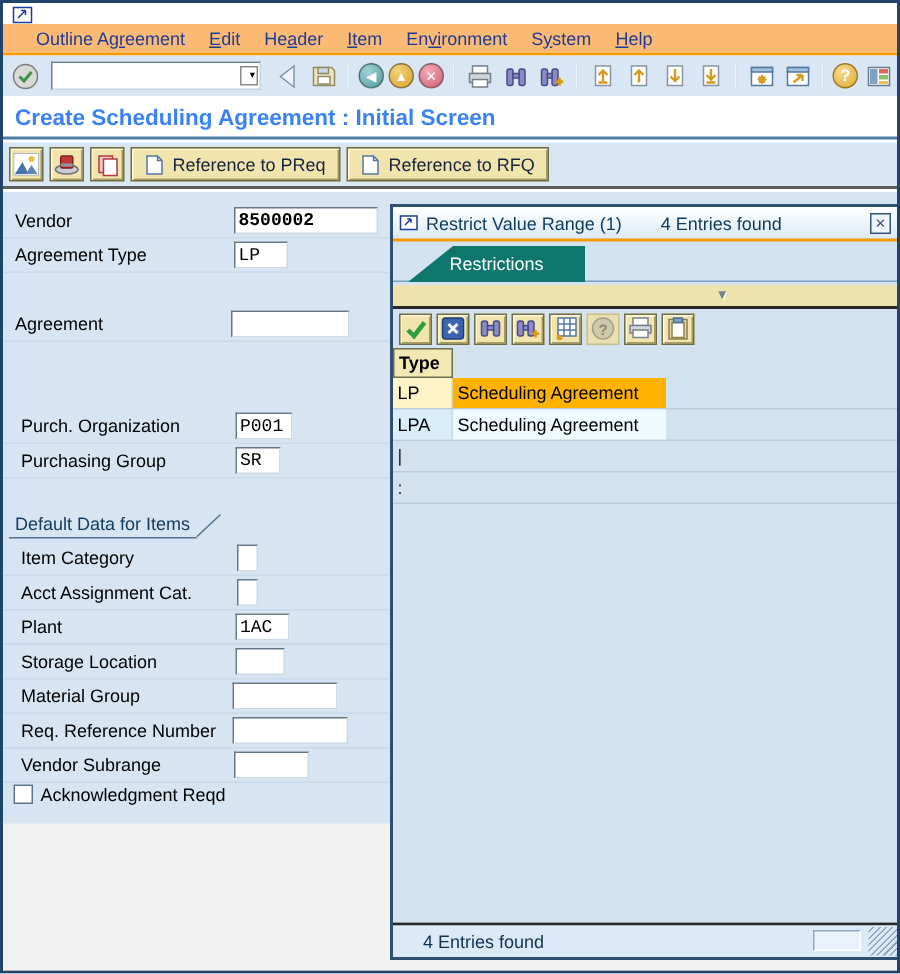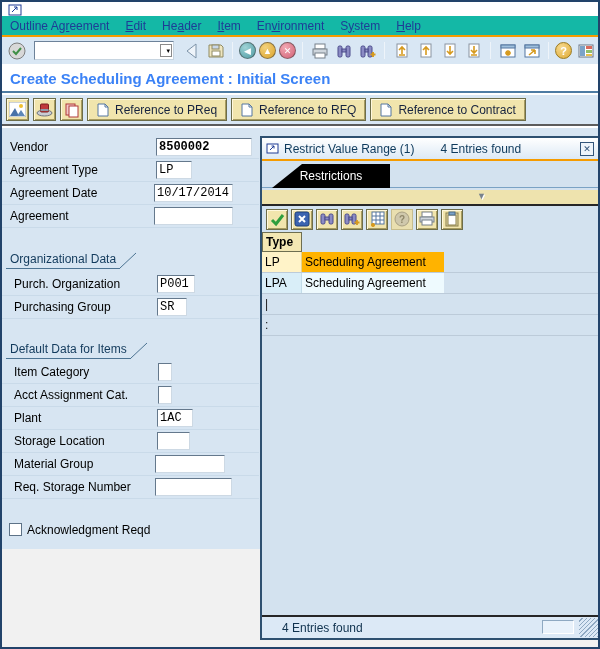--- a/index.html
+++ b/index.html
@@ -5,22 +5,22 @@
   * { margin:0; padding:0; box-sizing:border-box; }
   html,body { background:#e8e8e8; }
   body { font-family:"Liberation Sans", sans-serif; }
   .window{
     position:relative; width:600px; height:649px; background:#fff;
     border:2px solid #22436a; overflow:hidden; font-size:12px; color:#000;
   }
   
   .topstrip{ position:absolute; top:0; left:0; width:100%; height:15px; background:#fff; }
   .session-icon{ position:absolute; top:2px; left:6px; }
-  .menubar{ position:absolute; top:14px; left:0; width:100%; height:19px; background:#14b8a6;
-            display:flex; align-items:center; }
+  .menubar{ position:absolute; top:14px; left:0; width:100%; height:19px; background:#fdba74;
+            display:flex; align-items:center; padding-left:14px; }
   .menu-item{ padding:0 8px; color:#1e3c96; font-size:12px; white-space:nowrap; cursor:default; }
   .orange-line{ position:absolute; top:33px; left:0; width:100%; height:2px; background:#f59b00; }
   
   .toolbar{ position:absolute; top:35px; left:0; width:100%; height:27px; background:#d9e7f4;
             display:flex; align-items:center; padding-left:4px; gap:3px; }
   .tb-ic{ width:21px; height:21px; display:flex; align-items:center; justify-content:center; }
   .tb-sep{ width:1px; height:17px; background:#9fb4c8; border-right:1px solid #eef4fa; margin:0 3px; }
   .cmd-wrap{ position:relative; margin:0 4px; }
   .cmd-input{ width:140px; height:19px; border:1px solid #6d8299; border-bottom-color:#c6d4e0; border-right-color:#c6d4e0;
               background:#fff; font-family:"Liberation Mono","DejaVu Sans Mono",monospace; font-size:12px; padding:0 16px 0 3px; }
@@ -59,21 +59,21 @@
   
   .popup{ position:absolute; left:258px; top:8px; width:340px; height:504px; background:#d3e2ef;
           border:2px solid #2e5070; display:flex; flex-direction:column; }
   .pp-title{ height:21px; background:linear-gradient(#ffffff,#dce9f5); display:flex; align-items:center; padding:0 4px; flex:0 0 auto; }
   .pp-title-text{ color:#0e3a5c; margin-left:5px; white-space:nowrap; }
   .pp-entries{ color:#0e3a5c; margin-left:26px; white-space:nowrap; }
   .pp-close{ margin-left:auto; width:14px; height:14px; background:#eef4fb; border:1px solid #33557a;
              color:#33557a; font-size:9px; line-height:12px; text-align:center; cursor:default; }
   .pp-orange{ height:2px; background:#f59b00; flex:0 0 auto; }
   .pp-tabrow{ height:27px; position:relative; border-bottom:1px solid #7aa2c4; flex:0 0 auto; }
-  .pp-tab{ position:absolute; left:10px; top:3px; width:118px; height:24px; background:#000000; color:#fff;
+  .pp-tab{ position:absolute; left:10px; top:3px; width:118px; height:24px; background:#0f766e; color:#fff;
            display:flex; align-items:center; justify-content:center; font-size:12px;
            clip-path:polygon(30px 0, 100% 0, 100% 100%, 0 100%); }
   .pp-filter{ height:16px; background:#eee3ae; border-top:2px solid #d3e2ef; position:relative; flex:0 0 auto; }
   .pp-filter .tri{ position:absolute; left:64%; top:1px; font-size:9px; color:#78828c; text-shadow:1px 1px 0 #fff; }
   .pp-frame{ flex:1; display:flex; flex-direction:column; border-top:2px solid #262626; border-bottom:2px solid #262626; overflow:hidden; }
   .pp-toolbar{ height:26px; display:flex; align-items:center; gap:3px; padding:2px 0 2px 4px; flex:0 0 auto; }
   .pp-btn{ width:22px; height:21px; }
   .pp-btn.disabled{ box-shadow:none; border-color:#c7bd8d; background:#e9dfb0; }
   .tbl{ flex:0 0 auto; }
   .tbl-head{ display:flex; height:20px; }
@@ -260,55 +260,38 @@
         </svg>
       <span>Reference to PReq</span>
     </button>
     <button class="tanbtn app-btn">
       <svg width="12" height="14">
           <path d="M1 1 h7 l3 3 v9 h-10 z" fill="#fff" stroke="#5577a0"></path>
           <path d="M8 1 v3 h3" fill="none" stroke="#5577a0"></path>
         </svg>
       <span>Reference to RFQ</span>
     </button>
-    <button class="tanbtn app-btn">
-      <svg width="12" height="14">
-          <path d="M1 1 h7 l3 3 v9 h-10 z" fill="#fff" stroke="#5577a0"></path>
-          <path d="M8 1 v3 h3" fill="none" stroke="#5577a0"></path>
-        </svg>
-      <span>Reference to Contract</span>
-    </button>
   </div>
 
   <div class="content">
     <div class="main-blue">
 
       <div class="frow" style="top:8px">
         <span class="flabel">Vendor</span>
         <input class="finput" style="left: 154px; width: 96px; font-weight: bold;" value="8500002">
       </div>
       <div class="frow" style="top:31px">
         <span class="flabel">Agreement Type</span>
         <input class="finput" style="left: 154px; width: 36px;" value="LP">
       </div>
-      <div class="frow" style="top:54px">
-        <span class="flabel">Agreement Date</span>
-        <input class="finput" style="left: 152px; width: 79px;" value="10/17/2014">
-      </div>
       <div class="frow" style="top:77px">
         <span class="flabel">Agreement</span>
         <input class="finput" style="left: 152px; width: 79px;" value="">
       </div>
 
-      <div class="sec-head" style="top:121px">
-        <span class="sec-label">Organizational Data</span>
-        <svg width="18" height="17">
-            <line x1="0" y1="16" x2="16" y2="1" stroke="#4c7392"></line>
-          </svg>
-      </div>
       <div class="frow" style="top:145px">
         <span class="flabel flabel2">Purch. Organization</span>
         <input class="finput" style="left: 155px; width: 38px;" value="P001">
       </div>
       <div class="frow" style="top:168px">
         <span class="flabel flabel2">Purchasing Group</span>
         <input class="finput" style="left: 155px; width: 30px;" value="SR">
       </div>
 
       <div class="sec-head" style="top:211px">
@@ -331,22 +314,26 @@
       </div>
       <div class="frow" style="top:302px">
         <span class="flabel flabel2">Storage Location</span>
         <input class="finput" style="left: 155px; width: 33px;" value="">
       </div>
       <div class="frow" style="top:325px">
         <span class="flabel flabel2">Material Group</span>
         <input class="finput" style="left: 153px; width: 70px;" value="">
       </div>
       <div class="frow" style="top:348px">
-        <span class="flabel flabel2">Req. Storage Number</span>
+        <span class="flabel flabel2">Req. Reference Number</span>
         <input class="finput" style="left: 153px; width: 77px;" value="">
+      </div>
+      <div class="frow" style="top:371px">
+        <span class="flabel flabel2">Vendor Subrange</span>
+        <input class="finput" style="left: 154px; width: 50px;" value="">
       </div>
       <div class="cb-row" style="top:392px">
         <span class="cbox"></span>
         <span class="cb-label">Acknowledgment Reqd</span>
       </div>
     </div>
 
     <div class="popup">
       <div class="pp-title">
         <span>

